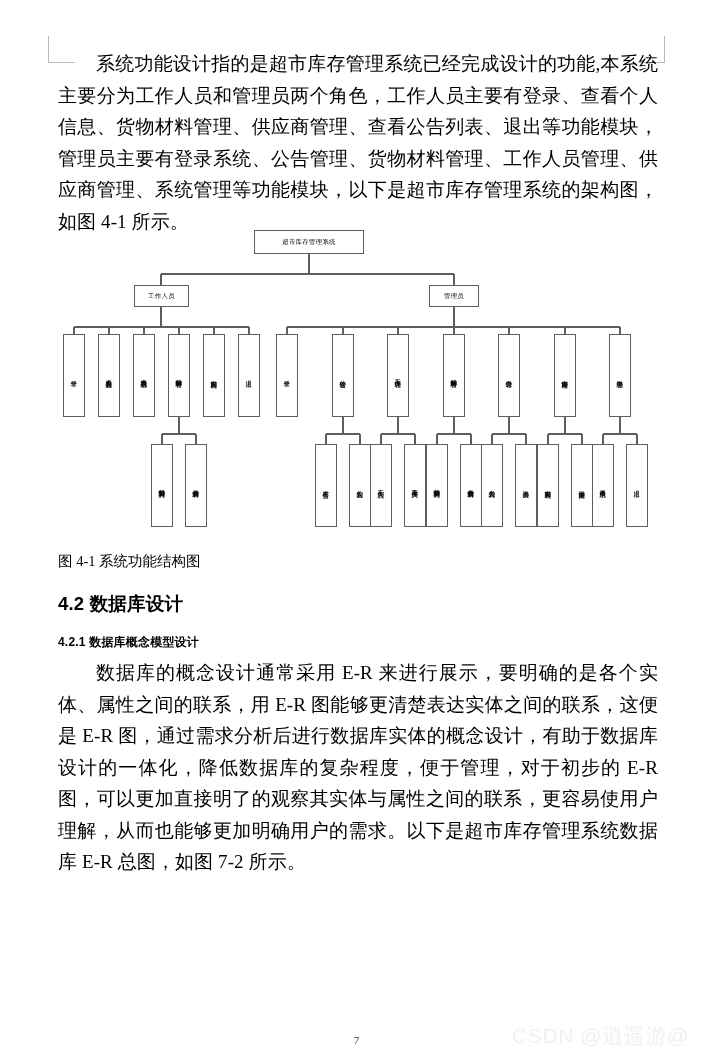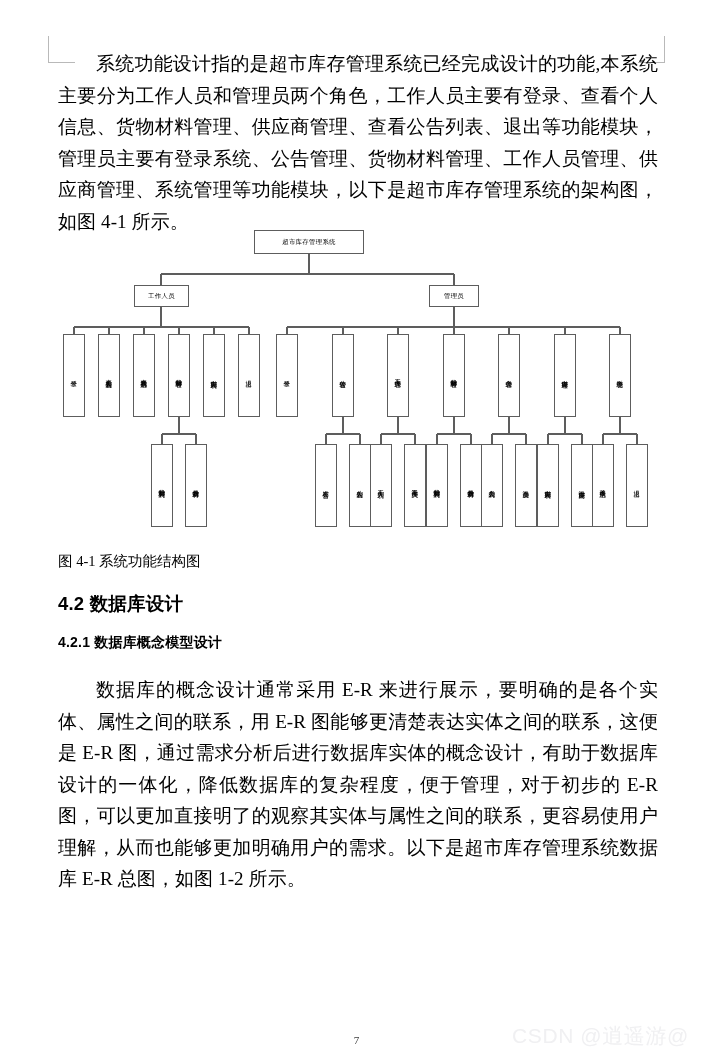--- a/index.html
+++ b/index.html
@@ -44,22 +44,22 @@
   }
   h2.heading {
     margin: 15px 0 6px 0;
     font-size: 18.5px;
     line-height: 30px;
     font-weight: bold;
     font-family: "Liberation Sans", "DejaVu Sans", sans-serif;
     letter-spacing: 0.2px;
   }
   h3.heading-sub {
-    margin: 8px 0 17px 0;
-    font-size: 14px;
+    margin: 8px 0 0 0;
+    font-size: 12px;
     line-height: 30px;
     font-weight: bold;
     font-family: "Liberation Sans", "DejaVu Sans", sans-serif;
     letter-spacing: 0.2px;
   }
   .figure-caption {
     margin: 4px 0 2px 0;
     font-size: 14.5px;
     line-height: 26px;
     text-align: left;
@@ -310,17 +310,17 @@
   </div>
   <div class="vbox" style="left:568px; top:222px; width:22px; height:83px;">
     <span>退出</span>
   </div>
 </div>
 
 <div class="content" style="top:544px;">
   <p class="figure-caption">图 4-1  系统功能结构图</p>
   <h2 class="heading">4.2 数据库设计</h2>
   <h3 class="heading-sub">4.2.1 数据库概念模型设计</h3>
-  <p class="body-text">数据库的概念设计通常采用 E-R 来进行展示，要明确的是各个实体、属性之间的联系，用 E-R 图能够更清楚表达实体之间的联系，这便是 E-R 图，通过需求分析后进行数据库实体的概念设计，有助于数据库设计的一体化，降低数据库的复杂程度，便于管理，对于初步的 E-R 图，可以更加直接明了的观察其实体与属性之间的联系，更容易使用户理解，从而也能够更加明确用户的需求。以下是超市库存管理系统数据库 E-R 总图，如图 1-2 所示。</p>
+  <p class="body-text">数据库的概念设计通常采用 E-R 来进行展示，要明确的是各个实体、属性之间的联系，用 E-R 图能够更清楚表达实体之间的联系，这便是 E-R 图，通过需求分析后进行数据库实体的概念设计，有助于数据库设计的一体化，降低数据库的复杂程度，便于管理，对于初步的 E-R 图，可以更加直接明了的观察其实体与属性之间的联系，更容易使用户理解，从而也能够更加明确用户的需求。以下是超市库存管理系统数据库 E-R 总图，如图 7-2 所示。</p>
 </div>
 
 <div class="page-number">7</div>
 <div class="watermark">CSDN @逍遥游@</div>
 
 </body></html>

